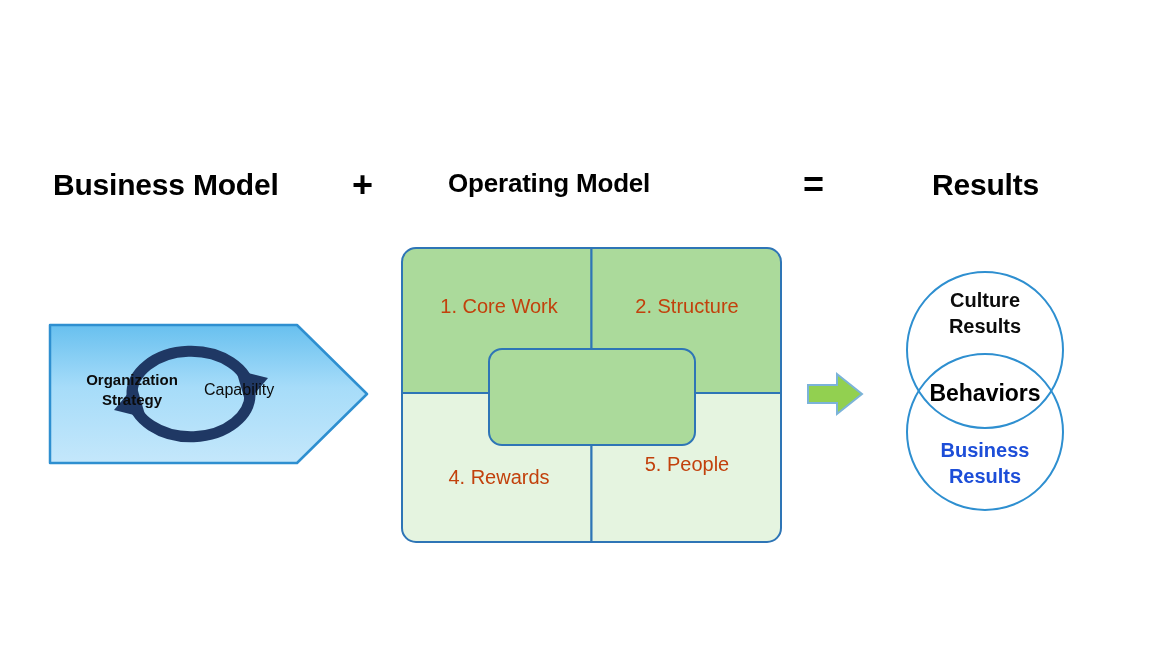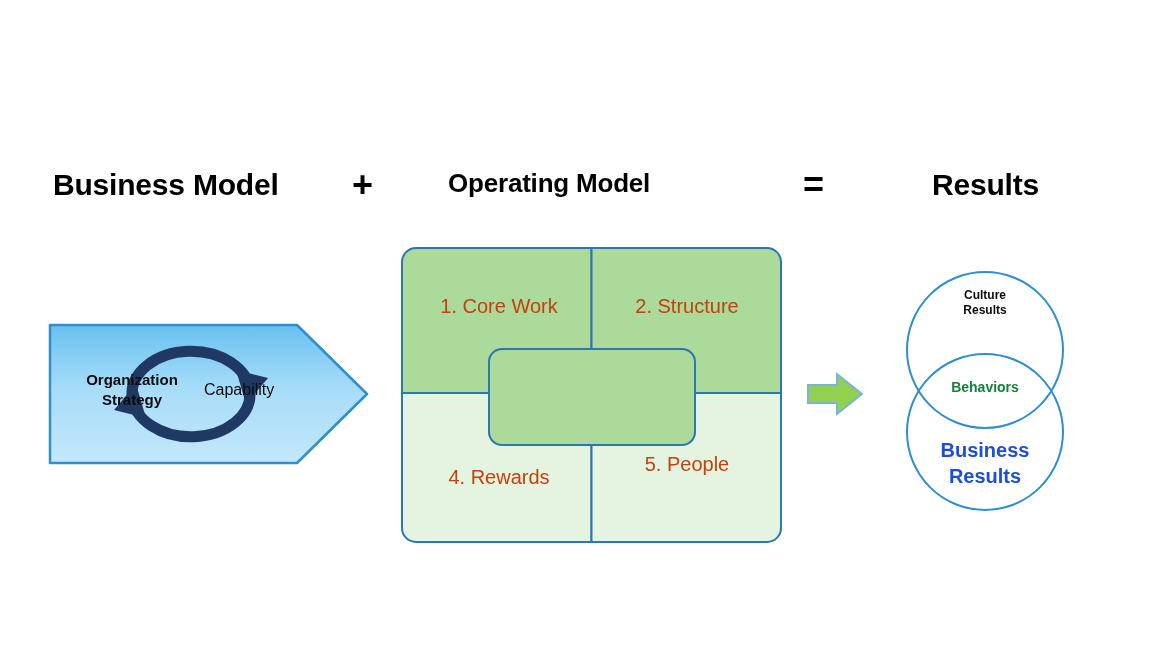--- a/index.html
+++ b/index.html
@@ -127,22 +127,22 @@
     width: 186px;
     height: 250px;
   }
   .venn-label {
     position: absolute;
     text-align: center;
     width: 186px;
     font-weight: bold;
     line-height: 1.28;
   }
-  #venn-culture  { left: 0; top: 22px;  font-size: 12px; color: #0b0b0b; }
-  #venn-behaviors{ left: 0; top: 113px; font-size: 14px; color: #15803d; }
+  #venn-culture  { left: 0; top: 22px;  font-size: 20px; color: #0b0b0b; }
+  #venn-behaviors{ left: 0; top: 113px; font-size: 23px; color: #000000; }
   #venn-business { left: 0; top: 172px; font-size: 20px; color: #1d4ed8; }
 </style>
 </head>
 <body>
 
 <div id="canvas">
 
   <div class="hdr" id="hdr-business-model">Business Model</div>
 
   <div class="hdr" id="hdr-plus">+</div>

